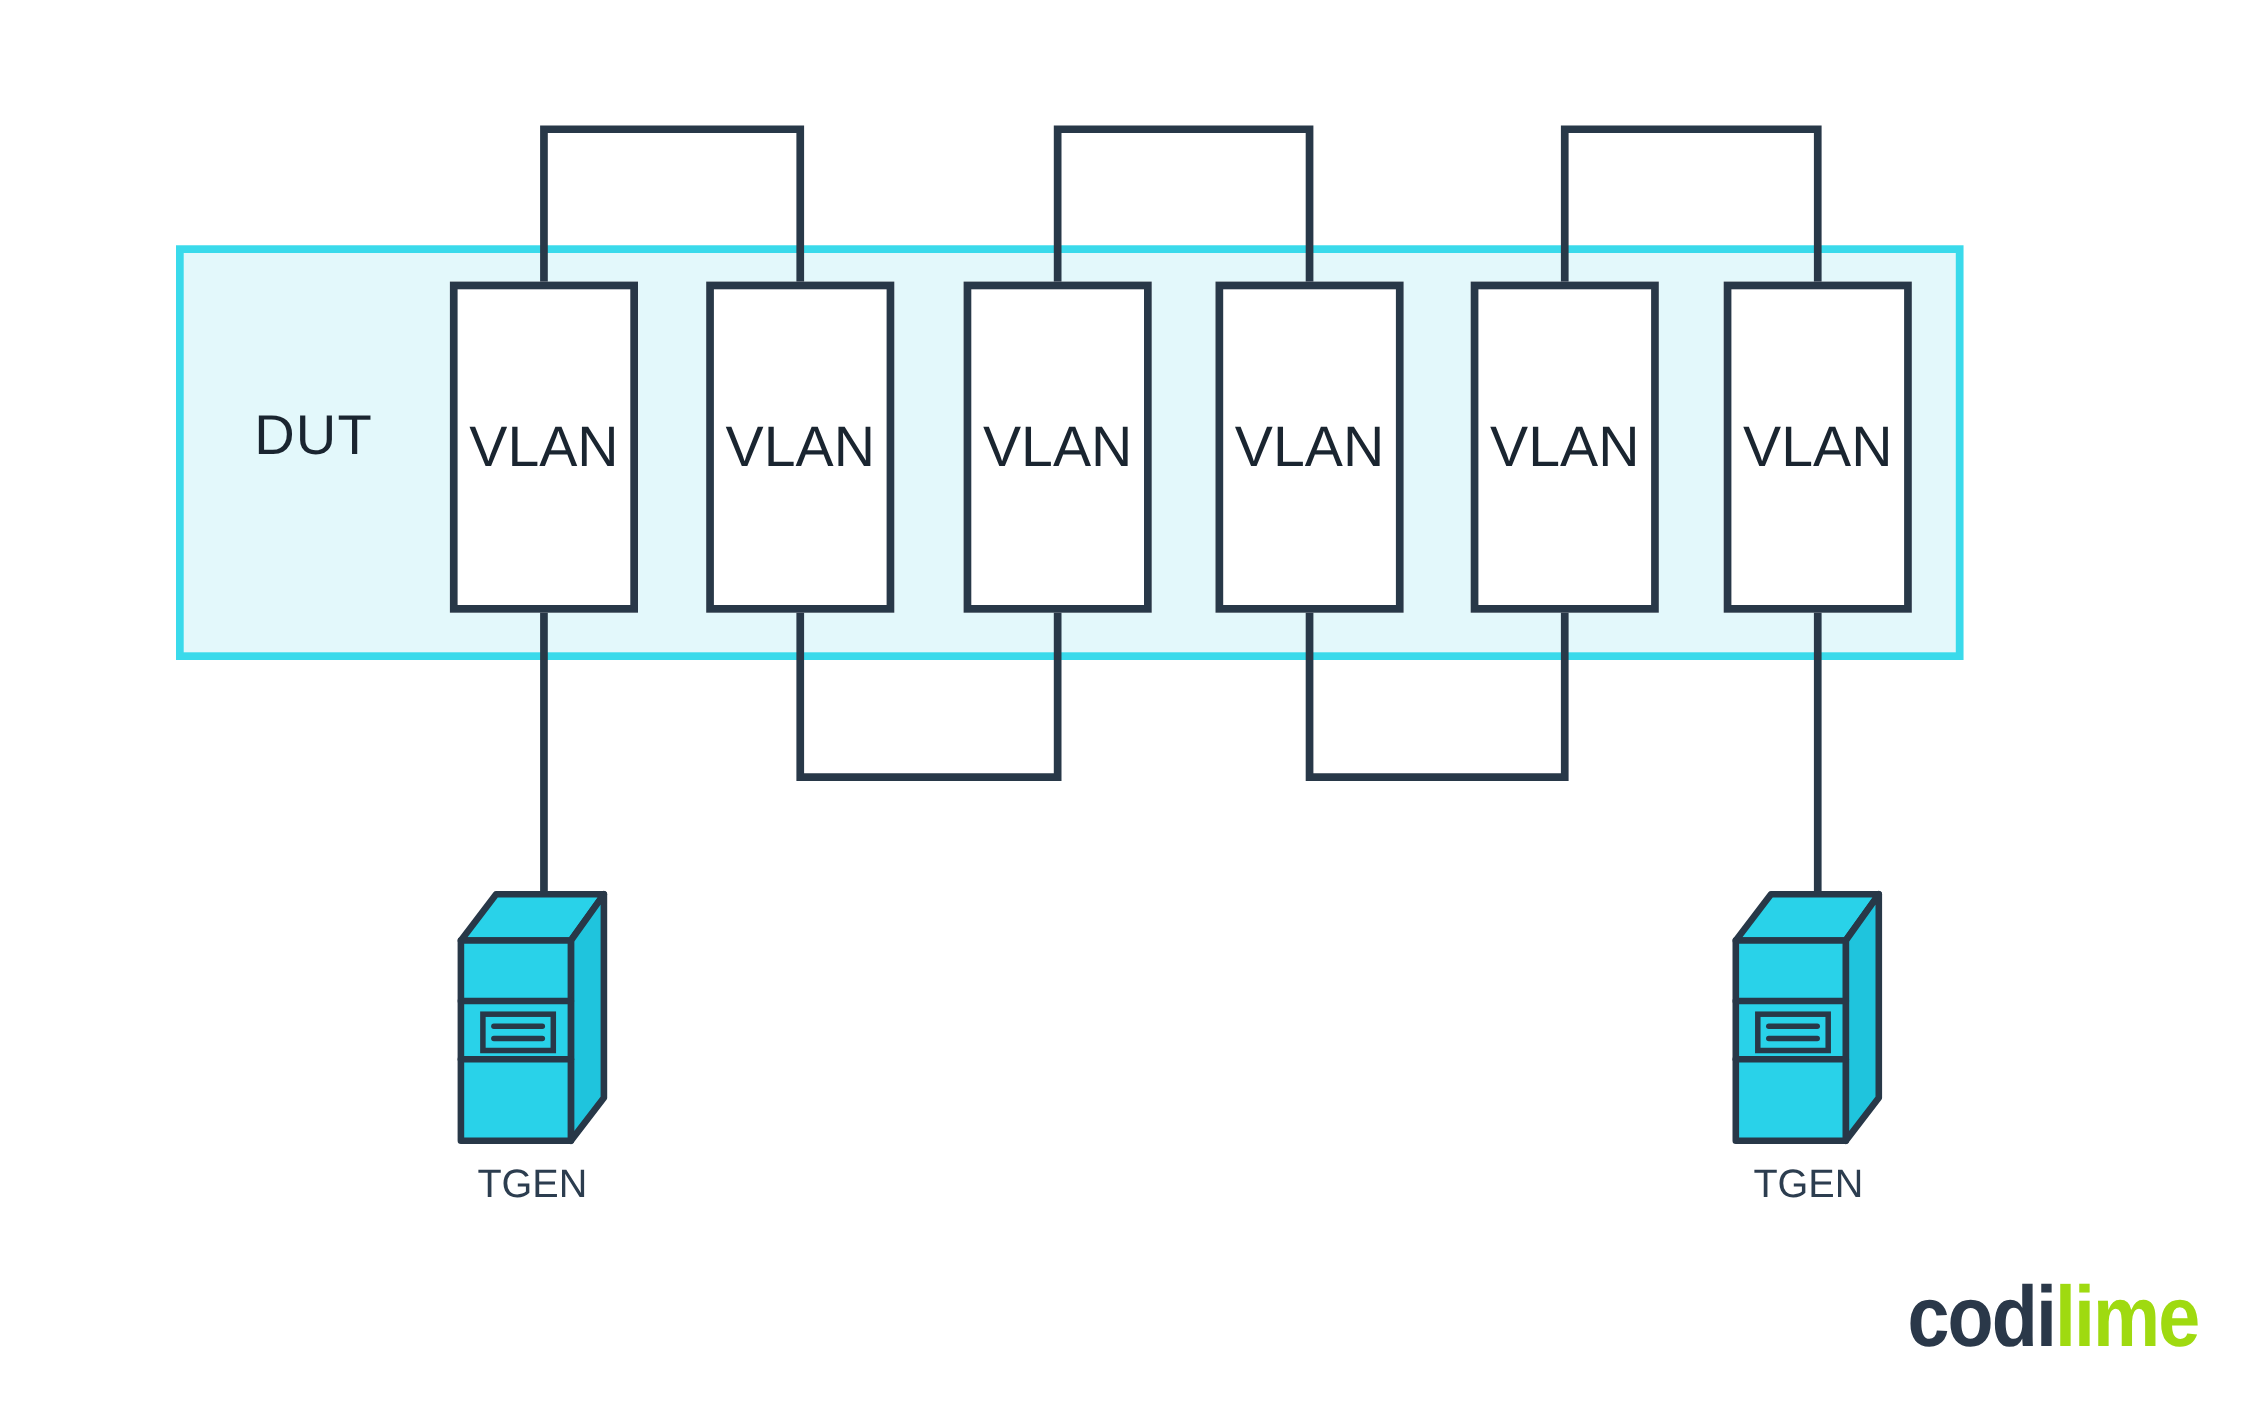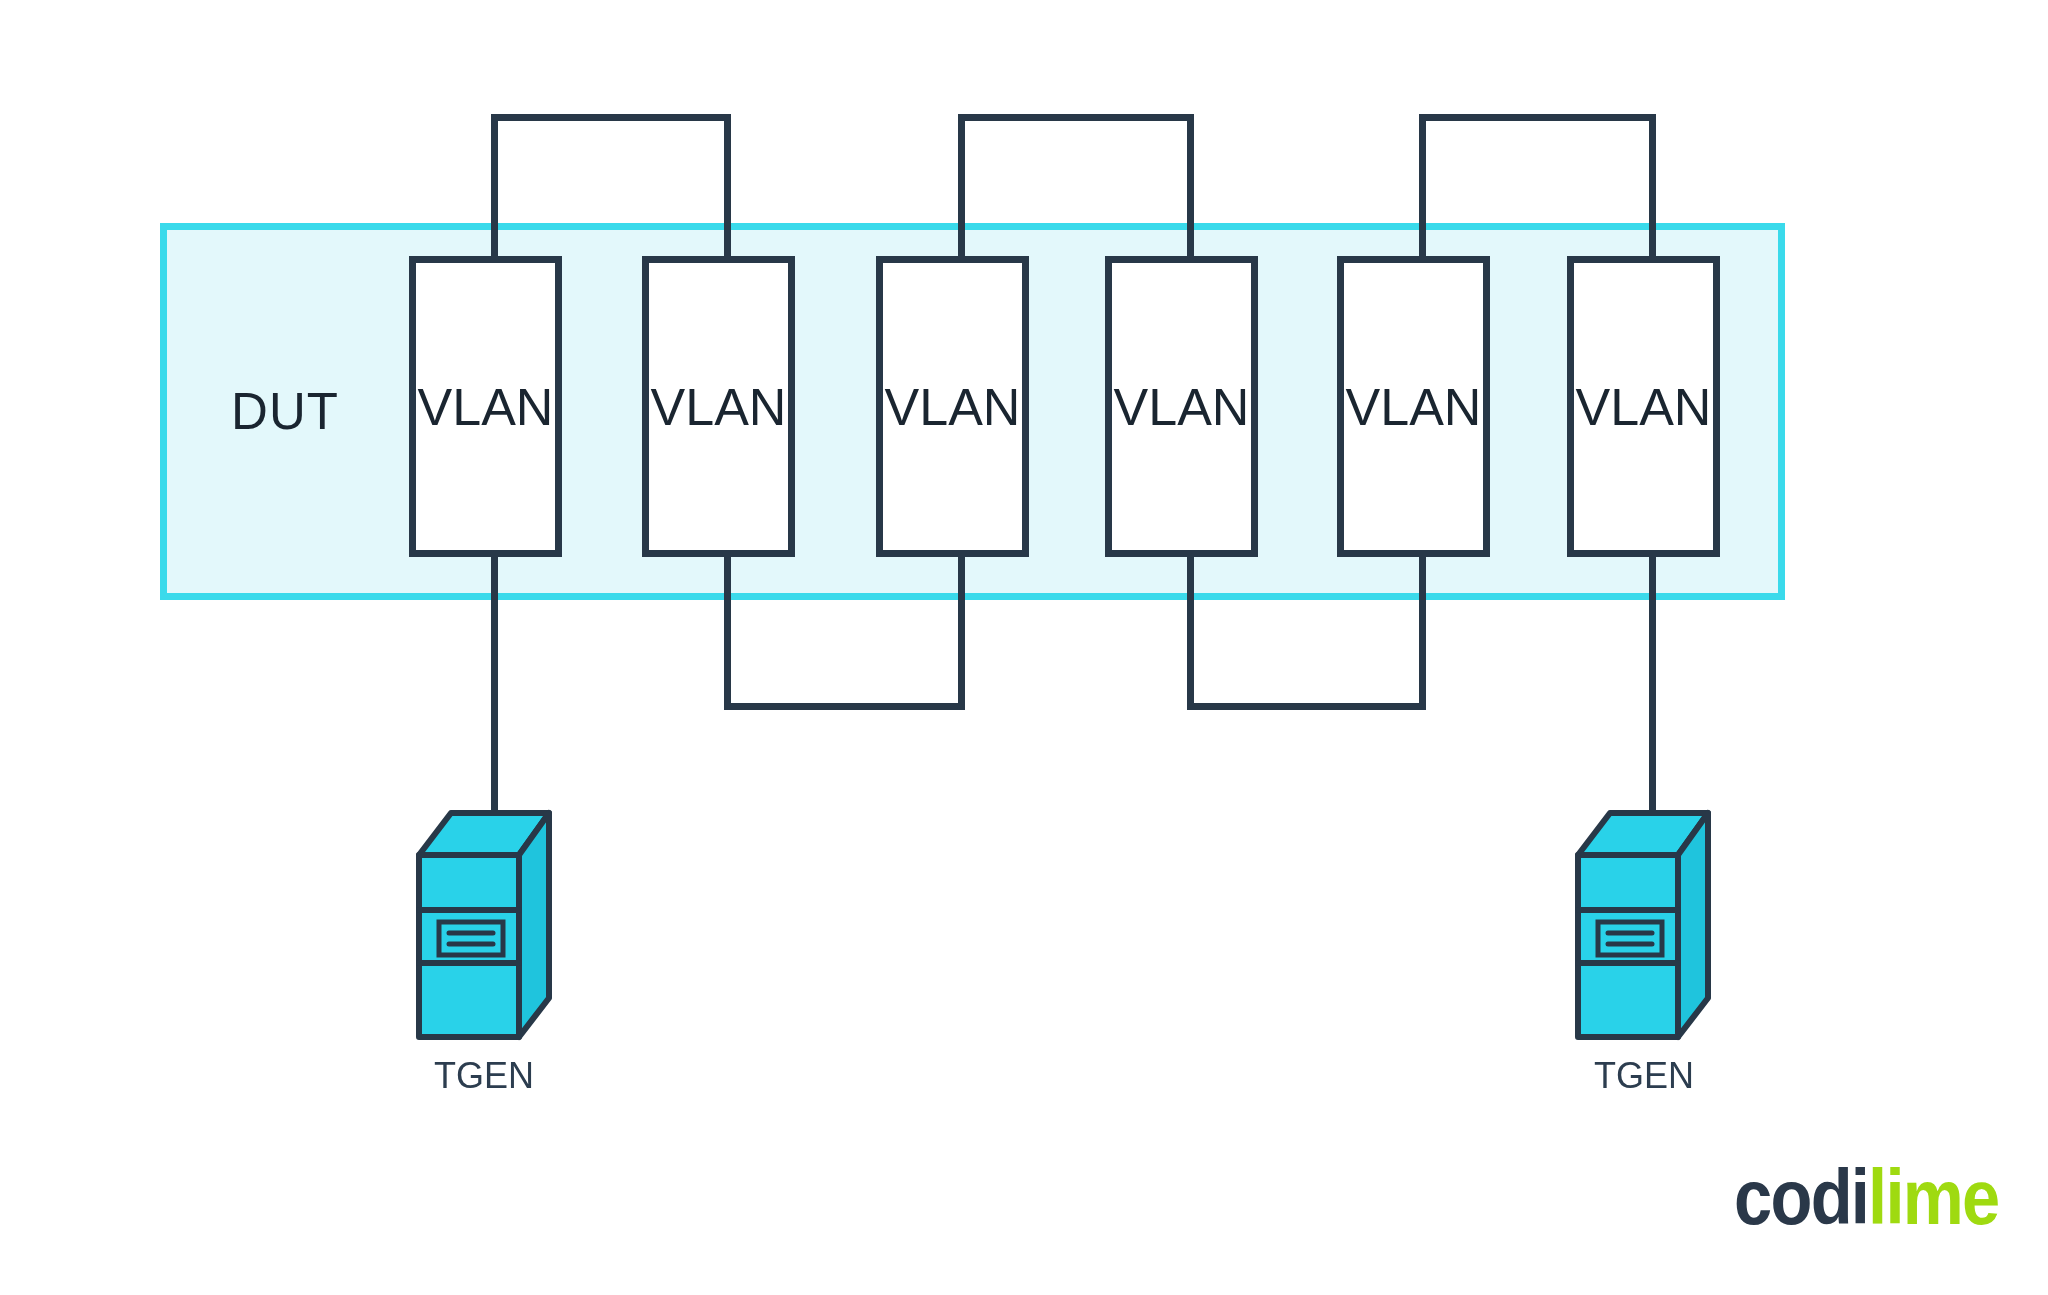--- a/index.html
+++ b/index.html
@@ -26,21 +26,21 @@
     left: 160px; top: 223px;
     width: 1625px; height: 377px;
     box-sizing: border-box;
     border: 7px solid var(--accent-cyan);
     background: var(--dut-fill);
     z-index: 1;
   }
 
   .dut-label {
     position: absolute;
-    left: 160px; top: 223px;
+    left: 160px; top: 207px;
     width: 250px; height: 377px;
     display: flex; align-items: center; justify-content: center;
     font-size: 51px;
     letter-spacing: 1px;
     color: var(--text-dark);
     z-index: 4;
   }
 
   .connections {
     position: absolute;
@@ -52,21 +52,21 @@
   .connector {
     fill: none;
     stroke: var(--line);
     stroke-width: 7;
     stroke-linejoin: miter;
   }
 
   .vlan-box {
     position: absolute;
     top: 256px;
-    width: 153px; height: 301px;
+    width: 171px; height: 301px;
     box-sizing: border-box;
     border: 7px solid var(--line);
     background: #ffffff;
     display: flex; align-items: center; justify-content: center;
     font-size: 52px;
     color: var(--text-dark);
     z-index: 3;
   }
   .vlan-1 { left: 409px; }
   .vlan-2 { left: 642px; }

